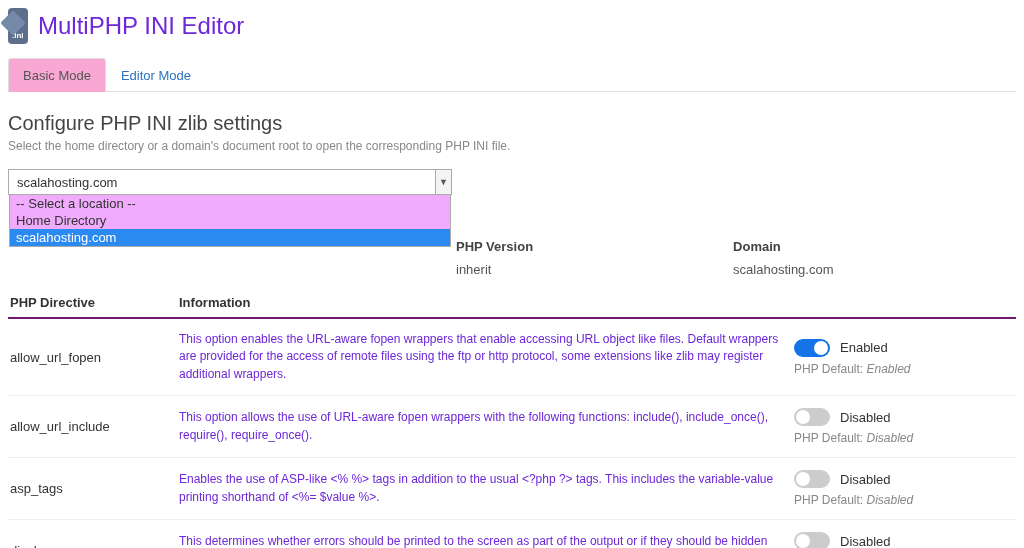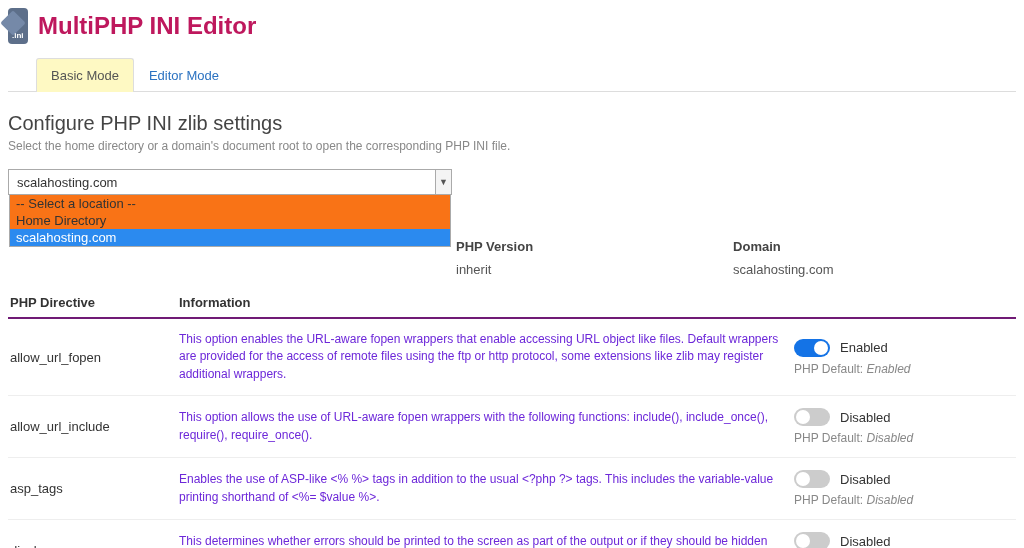--- a/index.html
+++ b/index.html
@@ -2,32 +2,32 @@
 <html><head>
   <meta charset="utf-8">
   <style>
     * { margin: 0; padding: 0; box-sizing: border-box; }
     body { font-family: -apple-system, BlinkMacSystemFont, "Segoe UI", Arial, sans-serif; font-size: 13px; color: #333; background: #fff; }
     .container { width: 1024px; padding: 0 8px; }
     .header { display: flex; align-items: center; gap: 10px; padding: 8px 0 14px; }
     .app-icon { width: 20px; height: 36px; background: #5d6f8a; border-radius: 4px; display: flex; align-items: flex-end; justify-content: flex-start; padding: 4px; position: relative; }
     .app-icon-inner { position: absolute; top: 6px; right: 6px; width: 18px; height: 18px; background: #7589a8; border-radius: 2px; transform: rotate(45deg); }
     .app-icon-label { color: #fff; font-size: 8px; font-weight: bold; z-index: 1; }
-    .page-title { font-size: 24px; font-weight: 700; color: #be185d; }
+    .page-title { font-size: 24px; font-weight: 400; color: #6d28d9; }
     .tabs { display: flex; border-bottom: 1px solid #ddd; }
     .tab { padding: 9px 14px; cursor: pointer; font-size: 13px; border: 1px solid transparent; border-bottom: none; margin-bottom: -1px; border-radius: 3px 3px 0 0; }
-    .tab.active { border-color: #ddd; background: #fef9c3; color: #555; margin-left: 28px; }
+    .tab.active { border-color: #ddd; background: #f9a8d4; color: #555; }
     .tab.inactive { color: #2b72c1; }
     .section-title { font-size: 20px; font-weight: 300; margin-top: 20px; color: #444; }
     .section-desc { font-size: 12px; color: #888; margin-top: 4px; }
     .select-wrapper { position: relative; margin-top: 16px; width: 444px; }
     .select-box { display: flex; align-items: center; border: 1px solid #aaa; height: 26px; background: #fff; }
     .select-value { flex: 1; padding: 0 8px; font-size: 13px; color: #333; }
     .select-arrow { width: 16px; height: 100%; border-left: 1px solid #aaa; background: #f4f4f4; display: flex; align-items: center; justify-content: center; color: #555; font-size: 9px; }
-    .dropdown { position: absolute; top: 26px; left: 1px; right: 1px; background: #f97316; border: 1px solid #aaa; border-top: none; z-index: 10; }
+    .dropdown { position: absolute; top: 26px; left: 1px; right: 1px; background: #f0abfc; border: 1px solid #aaa; border-top: none; z-index: 10; }
     .dropdown-item { padding: 1px 6px; font-size: 13px; color: #333; cursor: pointer; }
     .dropdown-item.selected { background: #2b8aef; color: #fff; }
     .info-row { display: flex; gap: 200px; margin-top: 44px; font-size: 13px; padding-left: 448px; }
     .info-pair { display: flex; gap: 8px; flex-direction: column; }
     .info-label { font-weight: bold; color: #444; }
     .info-value { color: #555; }
     .table { width: 100%; margin-top: 18px; border-collapse: collapse; }
     .thead { display: flex; border-bottom: 2px solid #701a75; padding-bottom: 7px; }
     .th { font-weight: bold; font-size: 13px; color: #333; }
     .col-directive { width: 171px; padding-left: 2px; }

